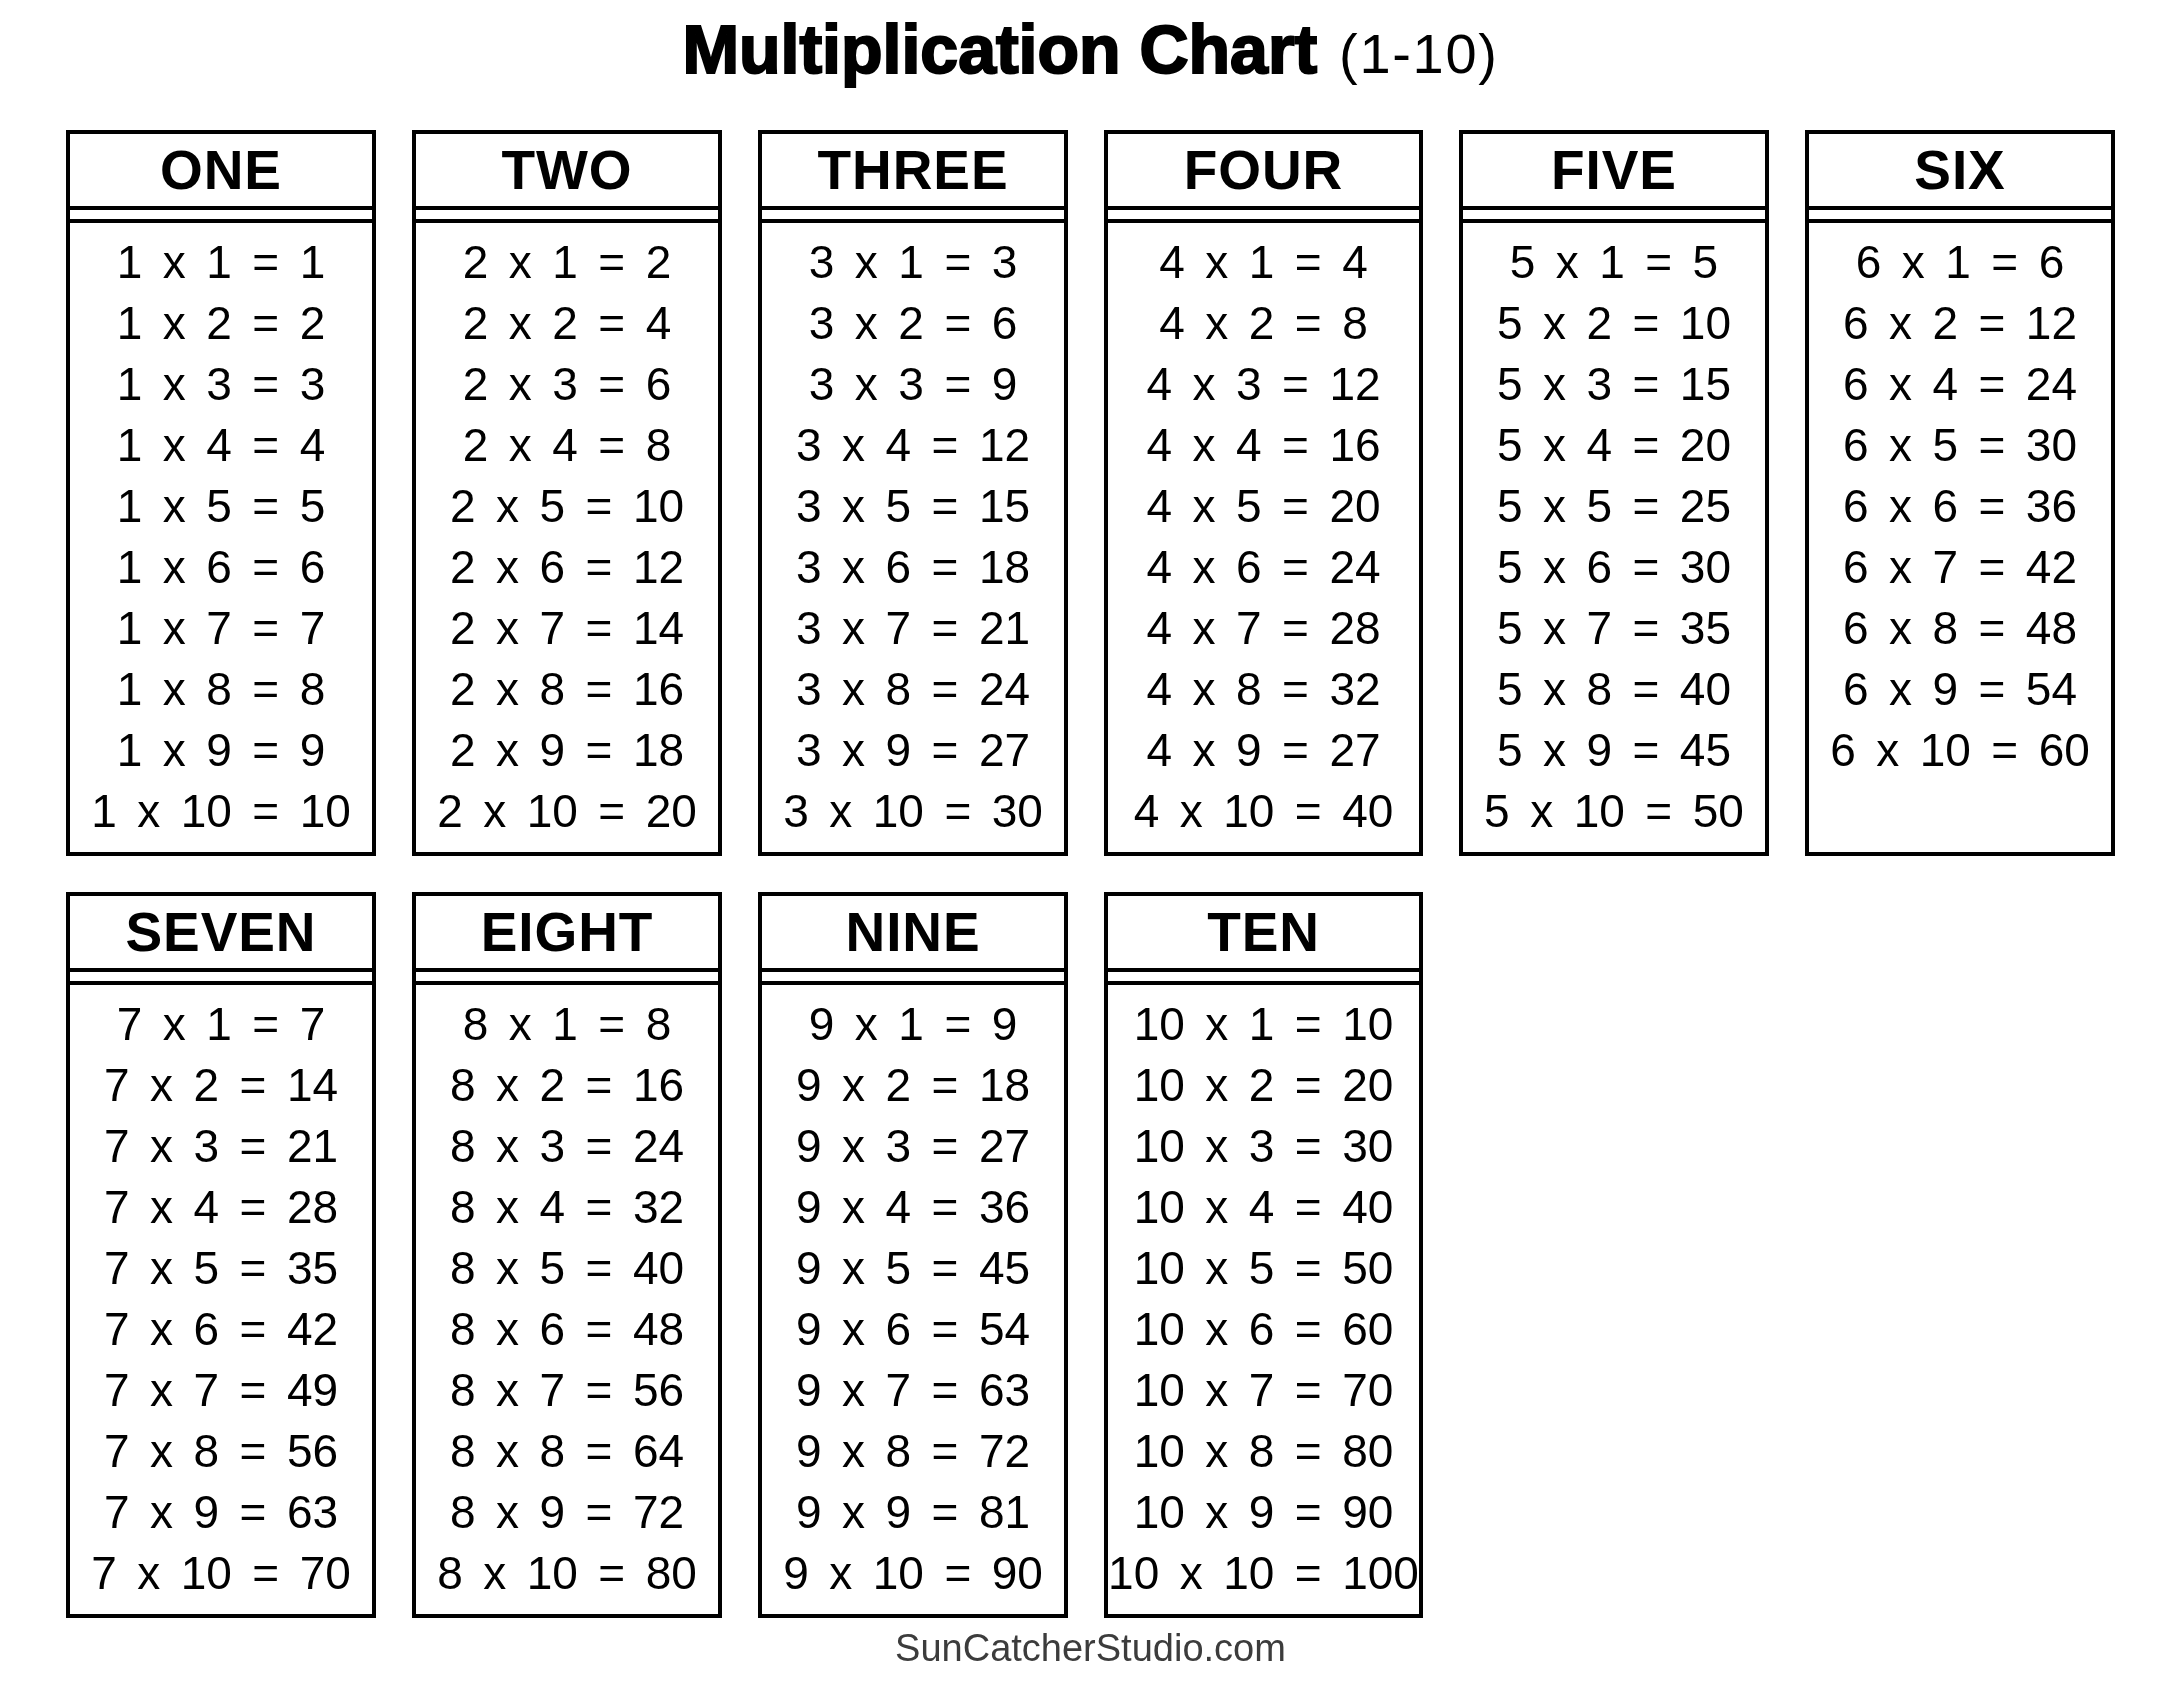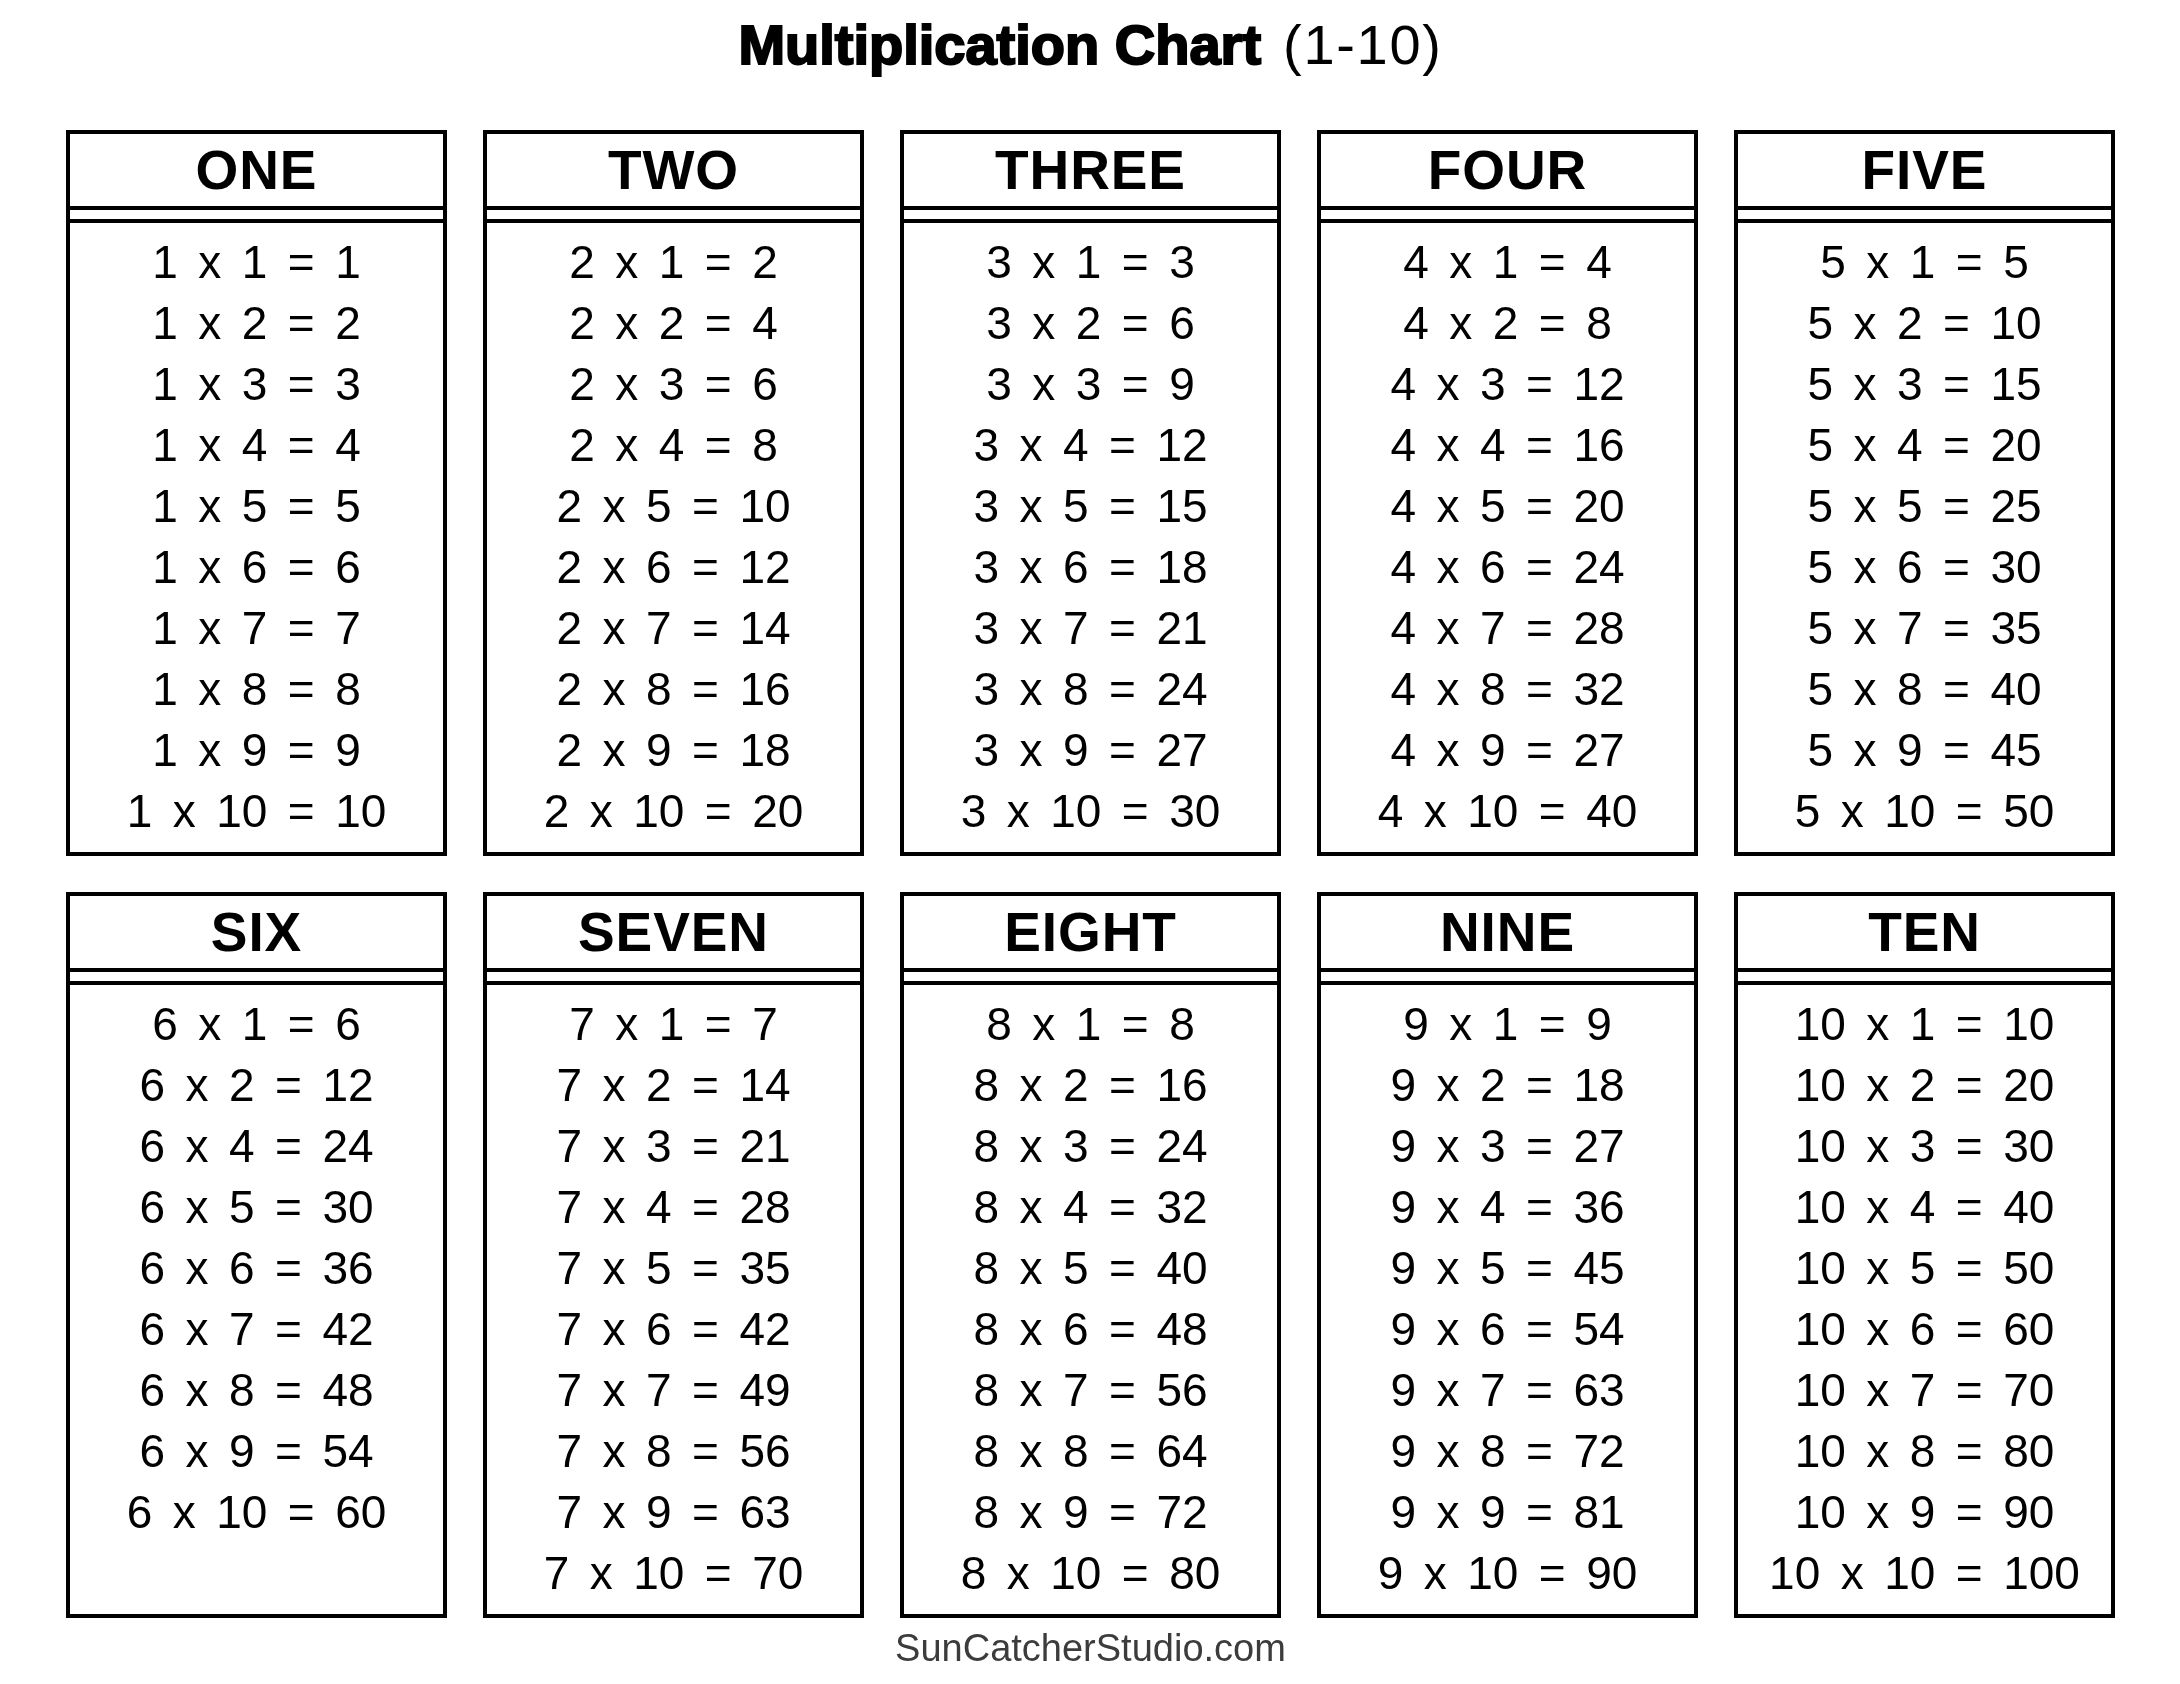--- a/index.html
+++ b/index.html
@@ -19,36 +19,36 @@
   }
   .title-row {
     display: flex;
     justify-content: center;
     align-items: baseline;
     gap: 22px;
     padding-top: 12px;
     height: 101px;
   }
   .title-main {
-    font-size: 56px;
+    font-size: 68px;
     font-weight: bold;
     letter-spacing: 0px;
     -webkit-text-stroke: 2.1px #000000;
     line-height: 1.1;
   }
   .title-range {
     font-size: 56px;
     font-weight: 400;
     letter-spacing: 1.7px;
   }
   .cards-grid {
     width: 2049px;
     margin: 17px auto 4px auto;
     display: grid;
-    grid-template-columns: repeat(5, 1fr);
+    grid-template-columns: repeat(6, 1fr);
     column-gap: 33px;
     row-gap: 48px;
     gap: 36px;
   }
   .card {
     border: 4.3px solid #000000;
     background: #ffffff;
     box-sizing: border-box;
   }
   .card-header {

